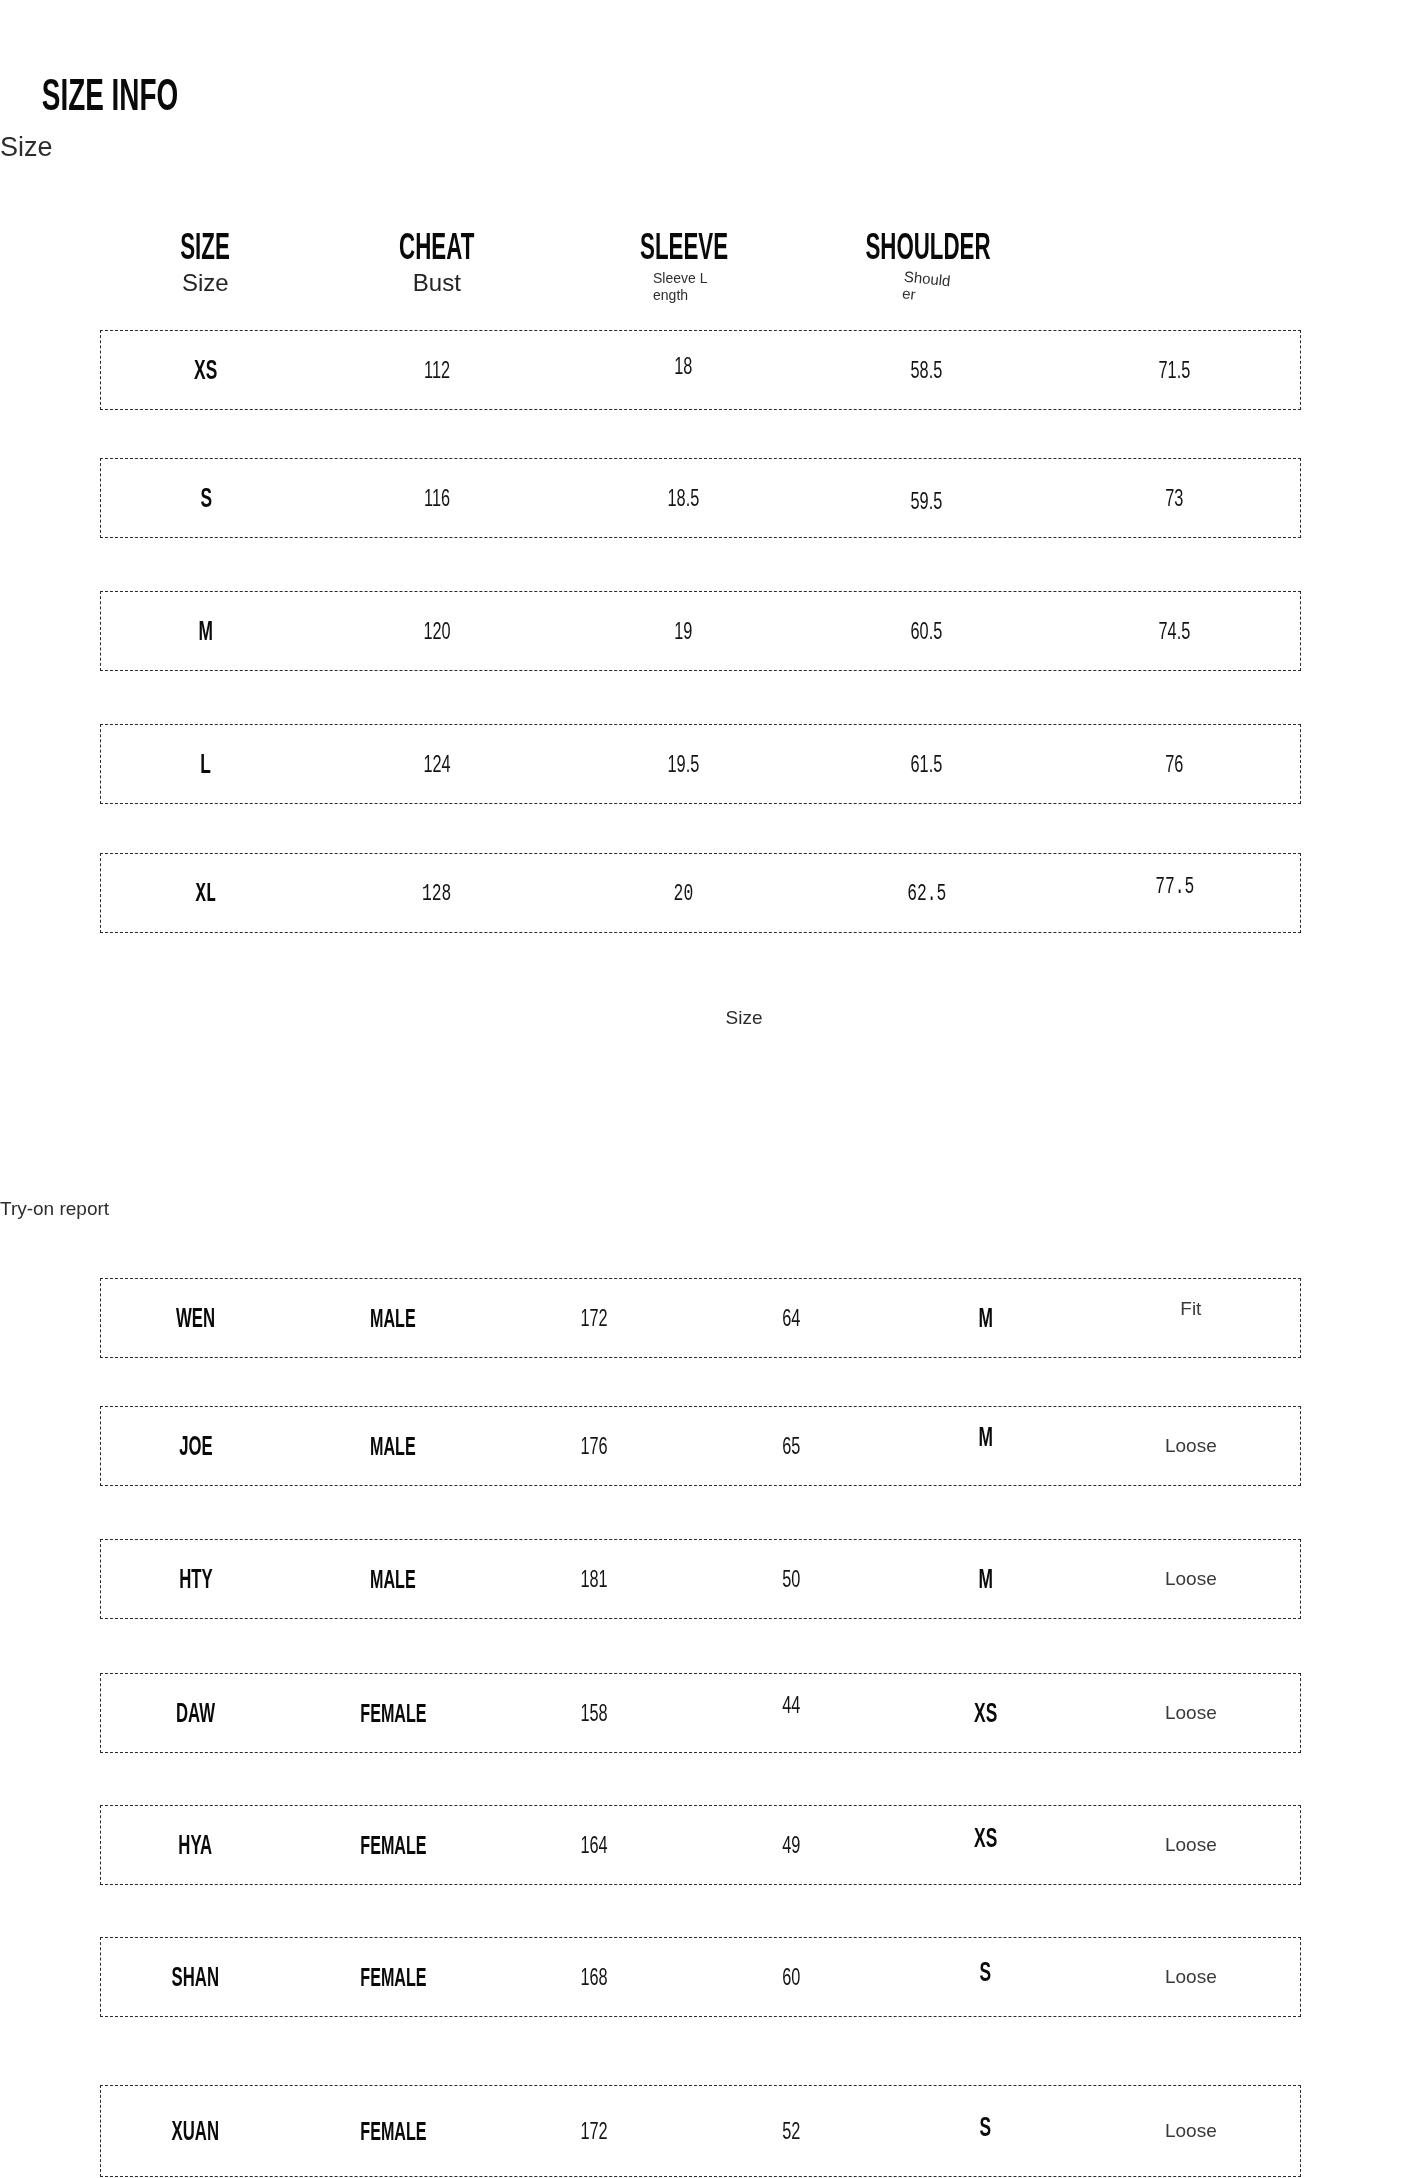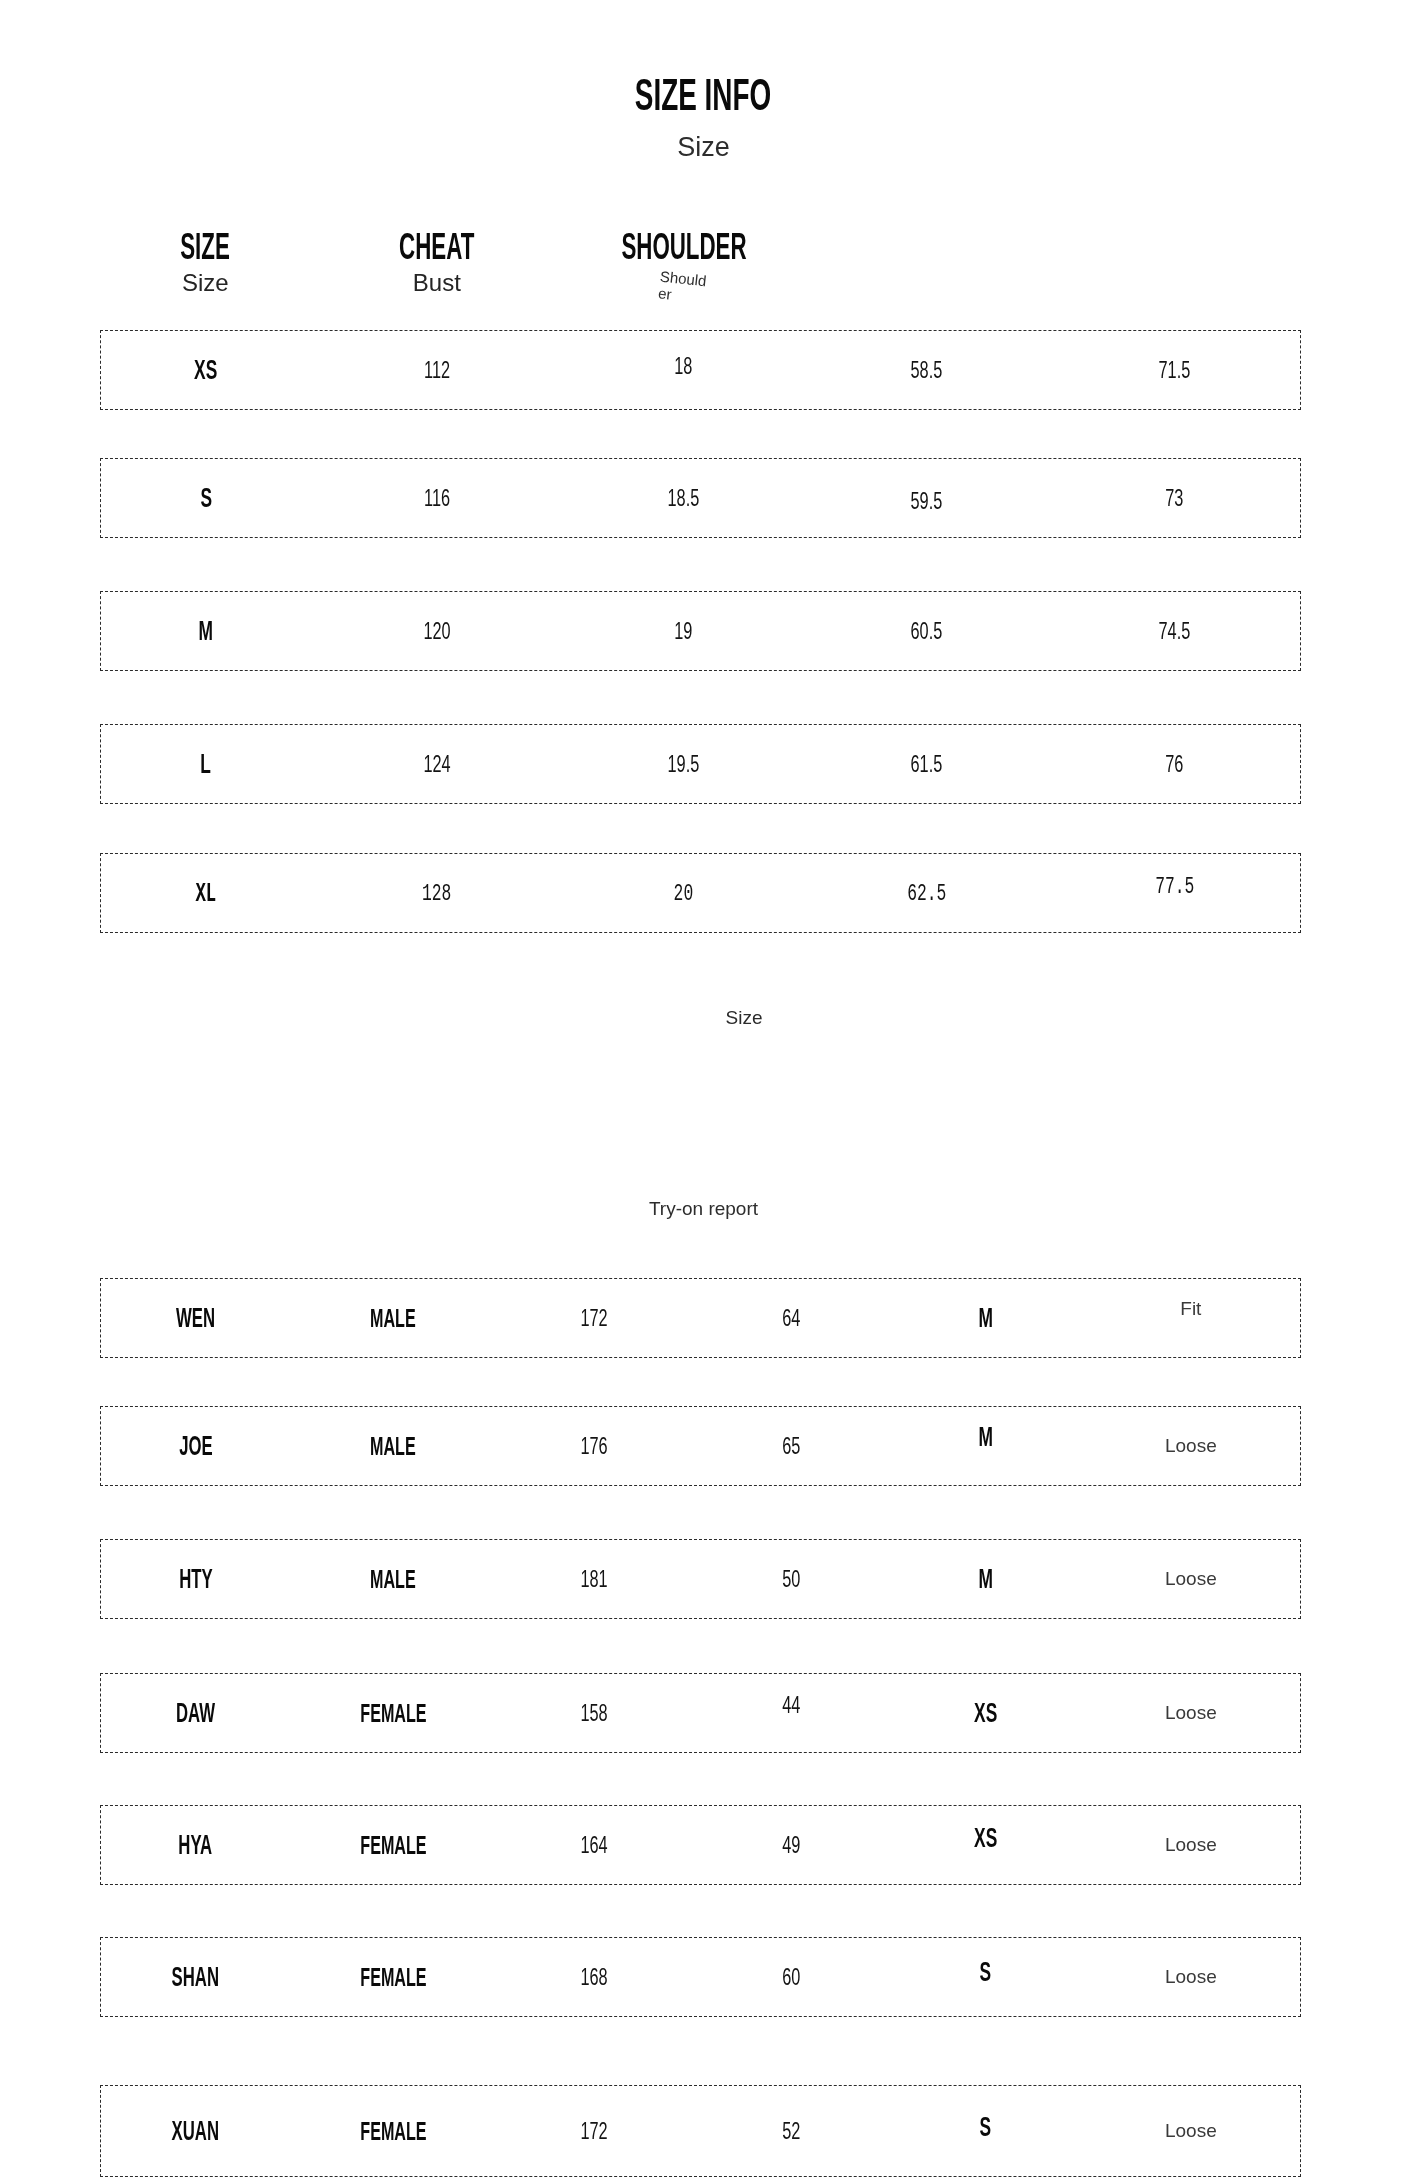--- a/index.html
+++ b/index.html
@@ -6,21 +6,21 @@
   .page {
     position:relative; width:1407px; height:2178px; background:#ffffff;
     font-family:"Liberation Sans", sans-serif; color:#111; overflow:hidden;
   }
   .cond { display:inline-block; transform:scaleX(0.62); transform-origin:50% 50%;
           font-weight:700; white-space:nowrap; color:#0a0a0a; }
   .cond-thin { display:inline-block; transform:scaleX(0.68); transform-origin:50% 50%;
           font-weight:400; white-space:nowrap; color:#141414; }
   .txt { position:relative; }
 
-  .center-abs { position:absolute; left:0; width:100%; text-align:center; }
+  .center-abs { position:absolute; left:0; width:100%; }
 
   .main-title   { top:70px;  font-size:45px; line-height:50px; }
   .main-sub     { top:128px; font-size:27px; line-height:38px; color:#2d2d2d; }
 
   
   .size-header {
     position:absolute; left:100px; top:226px; width:1203px;
     display:grid; grid-template-columns:17.5% 21% 20.1% 20.5% 20.9%;
   }
   .hcell { text-align:center; }
@@ -86,20 +86,24 @@
   <div class="size-header">
     <div class="hcell">
       <div class="hmain"><span class="cond txt">SIZE</span></div>
       <div class="hsub-big">Size</div>
     </div>
     <div class="hcell">
       <div class="hmain"><span class="cond txt">CHEAT</span></div>
       <div class="hsub-big">Bust</div>
     </div>
     <div class="hcell">
+      <div class="hmain"><span class="cond txt">SLEEVE</span></div>
+      <div class="hsub-small">Sleeve Length</div>
+    </div>
+    <div class="hcell">
       <div class="hmain"><span class="cond txt">SHOULDER</span></div>
       <div class="hsub-small hsub-shoulder">Shoulder</div>
     </div>
   </div>
 
   <div class="row-box srow srow-1">
     <div class="cell col-size"><span class="cond txt size-label">XS</span></div>
     <div class="cell col-bust"><span class="cond-thin txt num">112</span></div>
     <div class="cell col-sleeve"><span class="cond-thin txt num">18</span></div>
     <div class="cell col-shoulder"><span class="cond-thin txt num">58.5</span></div>

